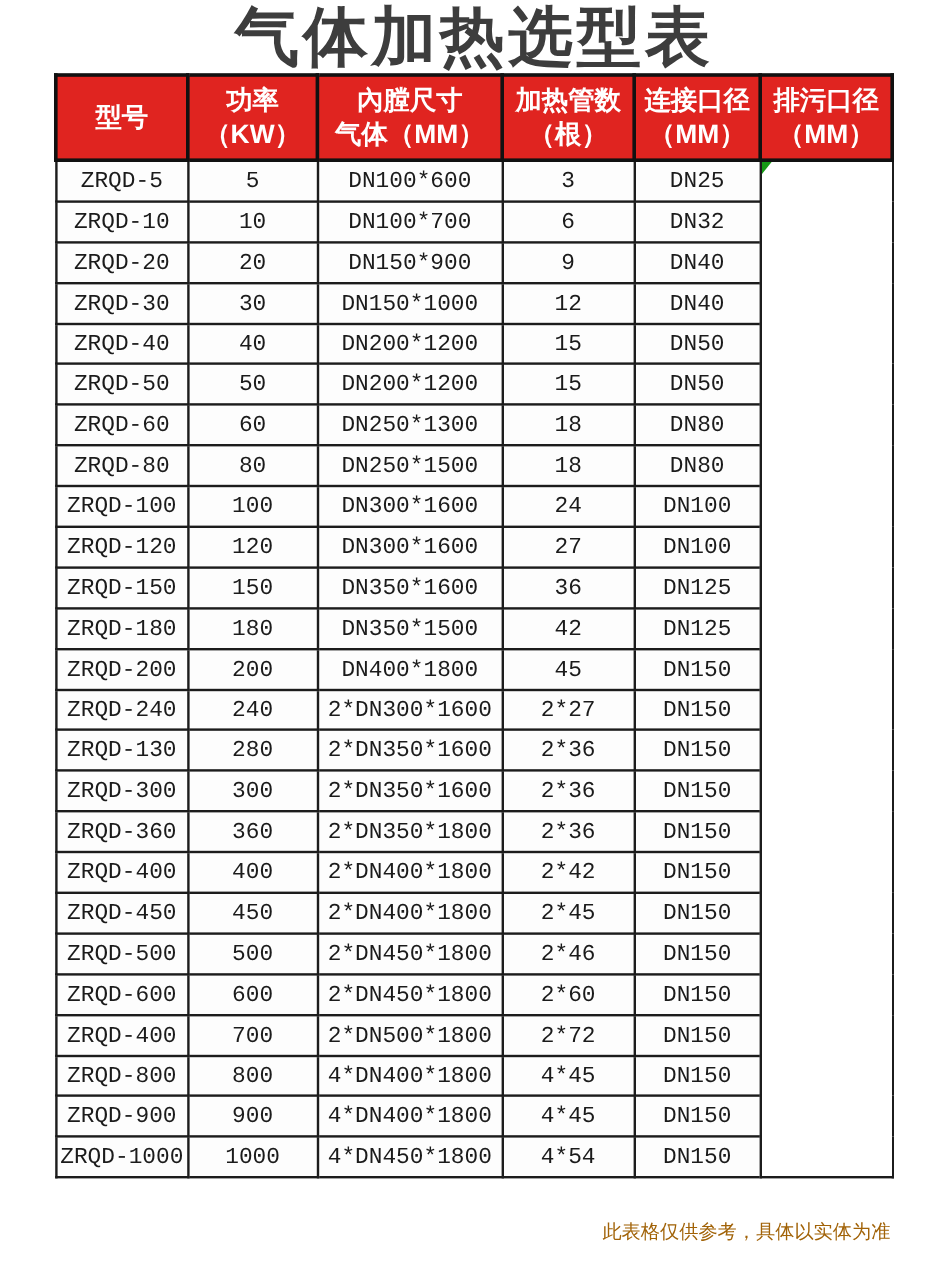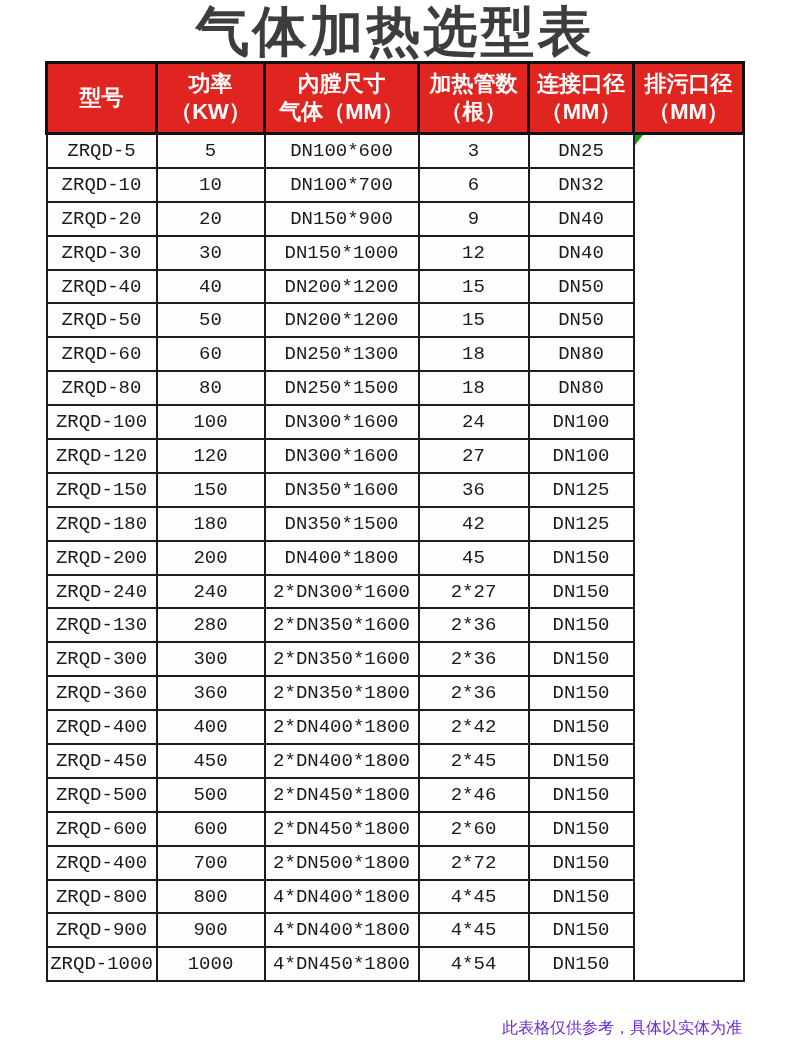--- a/index.html
+++ b/index.html
@@ -76,21 +76,21 @@
     border-right: 8px solid transparent;
   }
   .footer-note {
     position: absolute;
     top: 1016px;
     left: 45px;
     width: 697px;
     text-align: right;
     font-size: 16px;
     line-height: 24px;
-    color: #6d28d9;
+    color: #a16207;
     font-family: "Liberation Sans", sans-serif;
   }
 </style>
 </head>
 <body>
 
 <div class="page">
 
   <h1 class="title">气体加热选型表</h1>
 

